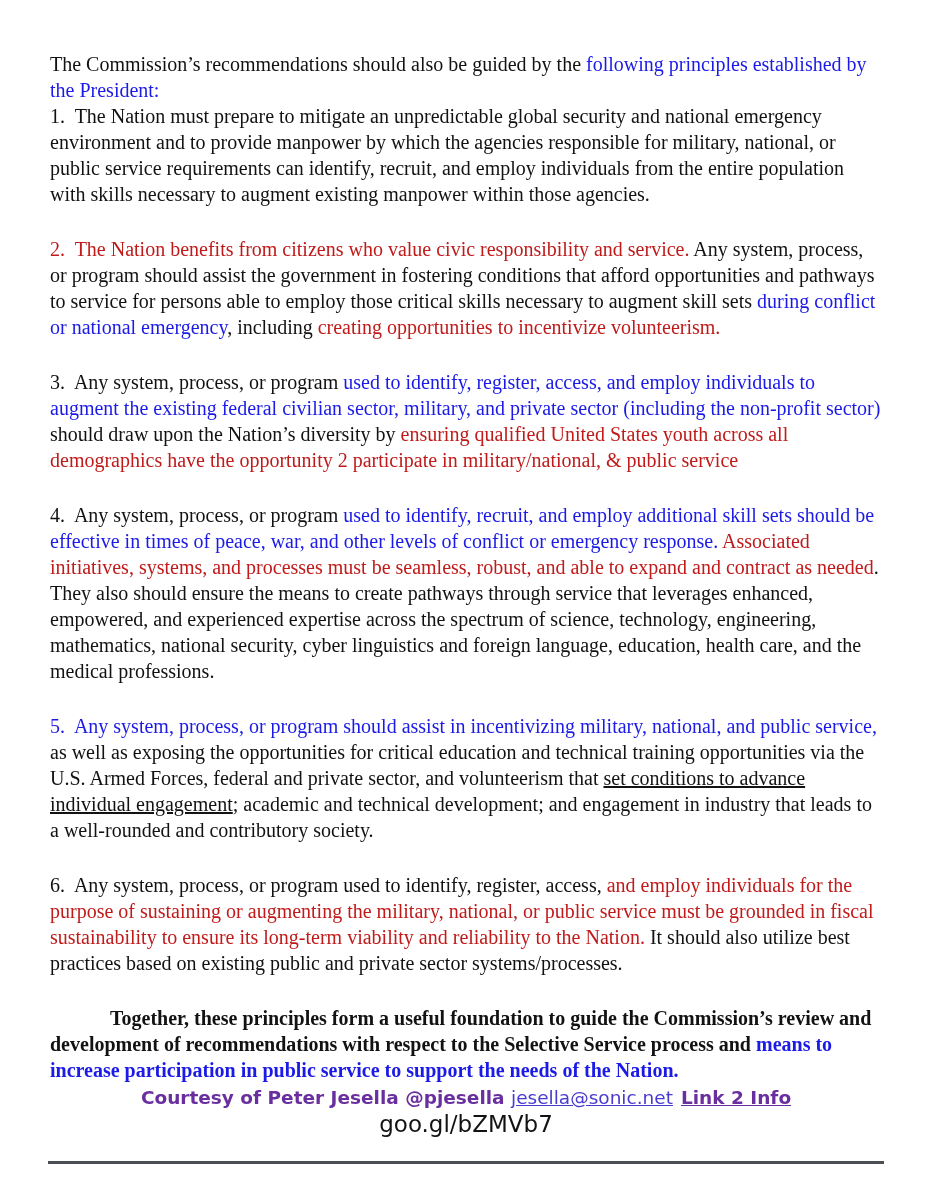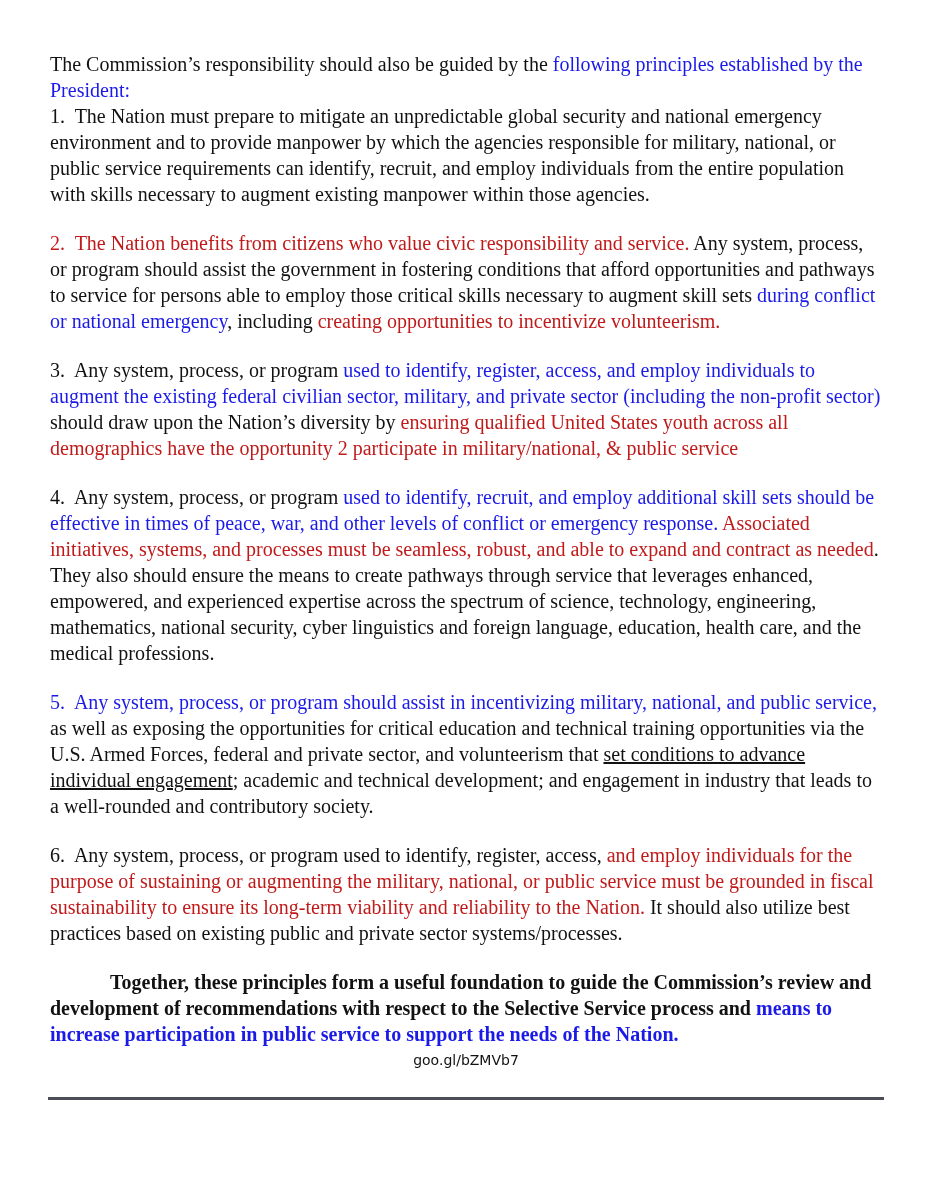--- a/index.html
+++ b/index.html
@@ -23,21 +23,21 @@
     overflow: hidden;
     background: var(--background);
     box-sizing: border-box;
     padding: 51px 45px 0 50px;
     font-family: "Liberation Serif", "DejaVu Serif", serif;
     font-size: 20px;
     line-height: 26px;
     color: var(--text);
   }
   p { margin: 0; }
-  p.para { margin-top: 23px; }
+  p.para { margin-top: 29px; }
   p.no-gap { margin-top: 0; }
   .blue { color: var(--blue); }
   .red { color: var(--red); }
   .u { text-decoration: underline; }
   .closing { text-indent: 60px; font-weight: bold; }
   .footer-line {
     margin-top: 2px;
     text-align: center;
     font-family: "DejaVu Sans", "Liberation Sans", sans-serif;
     font-size: 18.5px;
@@ -54,50 +54,53 @@
   .info-link {
     color: var(--purple);
     font-weight: bold;
     text-decoration: underline;
     margin-left: 8px;
     cursor: pointer;
   }
   .short-url {
     text-align: center;
     font-family: "DejaVu Sans", "Liberation Sans", sans-serif;
-    font-size: 14px;
+    font-size: 23px;
     line-height: 26px;
     font-weight: normal;
     color: var(--text);
   }
   .divider {
     height: 3px;
     background: var(--divider);
     margin: 24px -2px 0 -2px;
   }
 </style>
 </head>
 <body>
 
 <div class="page">
 
-  <p class="no-gap"><span>The Commission’s responsibility should also be guided by the </span><span class="blue">following principles established by the President:</span></p>
+  <p class="no-gap"><span>The Commission’s recommendations should also be guided by the </span><span class="blue">following principles established by the President:</span></p>
 
   <p class="no-gap"><span>1.&nbsp; The Nation must prepare to mitigate an unpredictable global security and national emergency environment and to provide manpower by which the agencies responsible for military, national, or public service requirements can identify, recruit, and employ individuals from the entire population with skills necessary to augment existing manpower within those agencies.</span></p>
 
   <p class="para"><span class="red">2.&nbsp; The Nation benefits from citizens who value civic responsibility and service.</span><span> Any system, process, or program should assist the government in fostering conditions that afford opportunities and pathways to service for persons able to employ those critical skills necessary to augment skill sets </span><span class="blue">during conflict or national emergency</span><span>, including </span><span class="red">creating opportunities to incentivize volunteerism.</span></p>
 
   <p class="para"><span>3.&nbsp; Any system, process, or program </span><span class="blue">used to identify, register, access, and employ individuals to augment the existing federal civilian sector, military, and private sector (including the non-profit sector)</span><span> should draw upon the Nation’s diversity by </span><span class="red">ensuring qualified United States youth across all demographics have the opportunity 2 participate in military/national, &amp; public service</span></p>
 
   <p class="para"><span>4.&nbsp; Any system, process, or program </span><span class="blue">used to identify, recruit, and employ additional skill sets should be effective in times of peace, war, and other levels of conflict or emergency response.</span><span class="red"> Associated initiatives, systems, and processes must be seamless, robust, and able to expand and contract as needed</span><span>. They also should ensure the means to create pathways through service that leverages enhanced, empowered, and experienced expertise across the spectrum of science, technology, engineering, mathematics, national security, cyber linguistics and foreign language, education, health care, and the medical professions.</span></p>
 
   <p class="para"><span class="blue">5.&nbsp; Any system, process, or program should assist in incentivizing military, national, and public service,</span><span> as well as exposing the opportunities for critical education and technical training opportunities via the U.S. Armed Forces, federal and private sector, and volunteerism that </span><span class="u">set conditions to advance individual engagement</span><span>; academic and technical development; and engagement in industry that leads to a well-rounded and contributory society.</span></p>
 
   <p class="para"><span>6.&nbsp; Any system, process, or program used to identify, register, access, </span><span class="red">and employ individuals for the purpose of sustaining or augmenting the military, national, or public service must be grounded in fiscal sustainability to ensure its long-term viability and reliability to the Nation.</span><span> It should also utilize best practices based on existing public and private sector systems/processes.</span></p>
 
   <p class="para closing"><span>Together, these principles form a useful foundation to guide the Commission’s review and development of recommendations with respect to the Selective Service process and </span><span class="blue">means to increase participation in public service to support the needs of the Nation.</span></p>
 
+  <div class="footer-line"><span>Courtesy of Peter Jesella @pjesella</span>
+    <a class="email-link">jesella@sonic.net</a><a class="info-link">Link 2 Info</a>
+  </div>
 
   <div class="short-url">goo.gl/bZMVb7</div>
 
   <div class="divider"></div>
 
 </div>
 
 </body></html>

